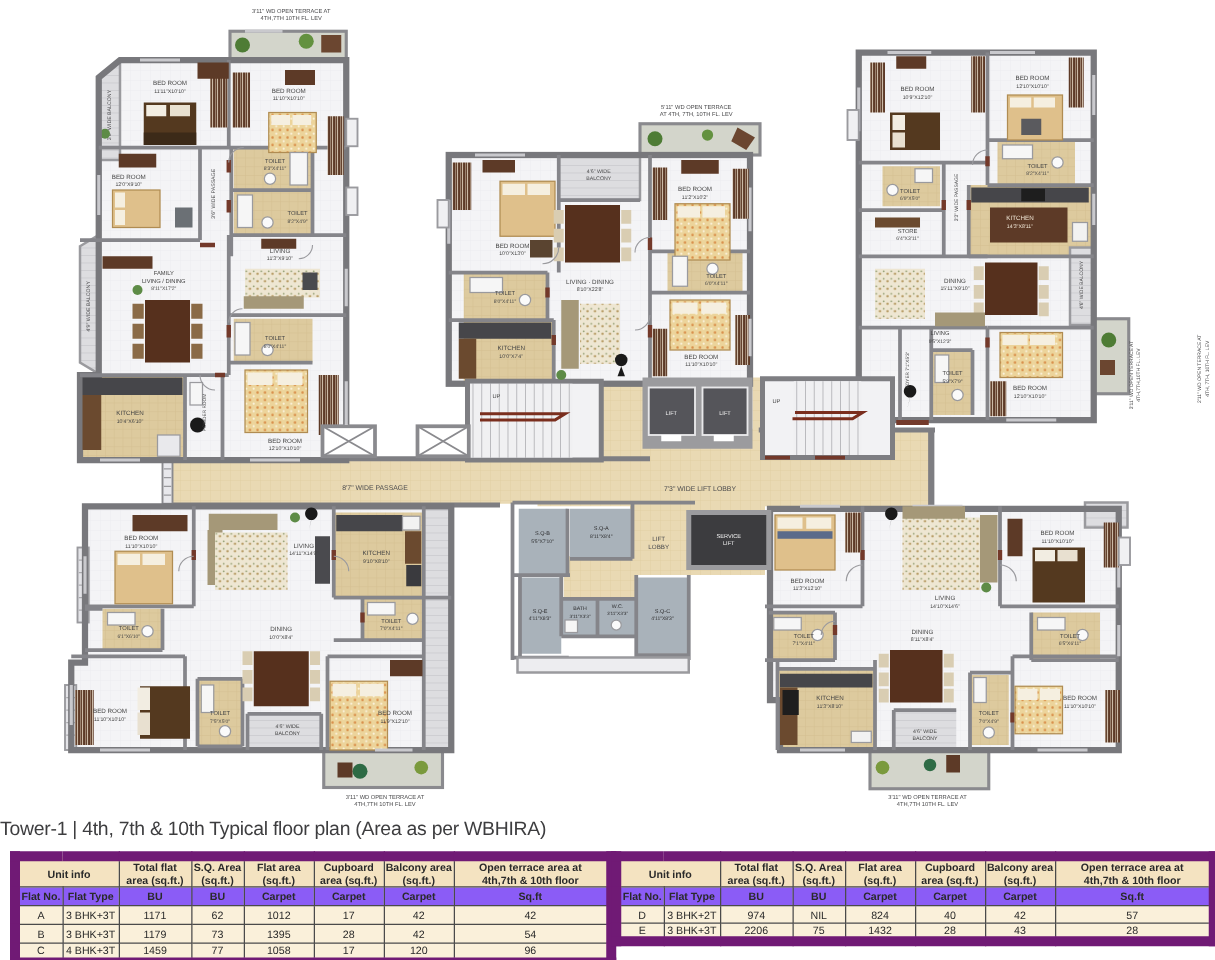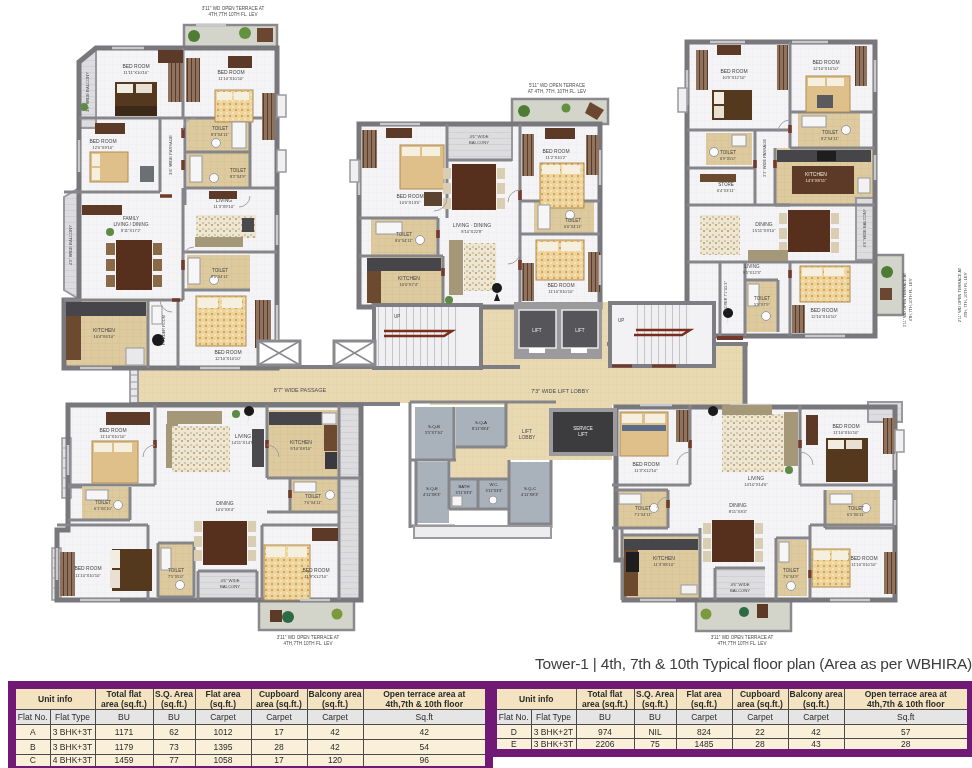--- a/index.html
+++ b/index.html
@@ -1,23 +1,23 @@
 <!DOCTYPE html>
 <html><head>
 <meta charset="utf-8">
 <style>
   html,body{margin:0;padding:0;background:#ffffff;width:972px;height:768px;overflow:hidden;}
   *{box-sizing:border-box;}
   body{font-family:"Liberation Sans",sans-serif;}
   #plan{position:absolute;left:0;top:0;}
-  .ttl{position:absolute;left:0;top:655px;width:972px;text-align:right;font-size:15.5px;letter-spacing:-0.2px;color:#3d3d3f;}
+  .ttl{position:absolute;left:0;top:655px;width:972px;text-align:left;font-size:15.5px;letter-spacing:-0.2px;color:#3d3d3f;}
   table{border-collapse:collapse;table-layout:fixed;border:8px solid #701a75;}
   td{border:1px solid #4a4a4a;font-size:8.5px;color:#2a2a2a;text-align:center;vertical-align:middle;padding:0;}
   .h1 td{background:#f4e3c1;font-weight:bold;font-size:8.5px;}
-  .h2 td{background:#e5e5e5;font-weight:normal;}
+  .h2 td{background:#8b5cf6;font-weight:bold;}
   .dr td{background:#faf0da;}
   .tbl{position:absolute;}
 </style>
 </head>
 <body>
 
 <svg id="plan" width="972" height="768" viewBox="0 0 972 768">
 <defs>
 <pattern id="grid" width="8" height="8" patternUnits="userSpaceOnUse">
   <rect width="8" height="8" fill="#f4f4f6"></rect>
@@ -1089,29 +1089,29 @@
           <td>Carpet</td>
           <td>Carpet</td>
           <td>Sq.ft</td>
         </tr>
 <tr class="dr" style="height:14px">
           <td>D</td>
           <td>3 BHK+2T</td>
           <td>974</td>
           <td>NIL</td>
           <td>824</td>
-          <td>22</td>
+          <td>40</td>
           <td>42</td>
           <td>57</td>
         </tr>
 <tr class="dr" style="height:14px">
           <td>E</td>
           <td>3 BHK+3T</td>
           <td>2206</td>
           <td>75</td>
-          <td>1485</td>
+          <td>1432</td>
           <td>28</td>
           <td>43</td>
           <td>28</td>
         </tr>
 </tbody>
     </table>
 </div>
 
 </body></html>

